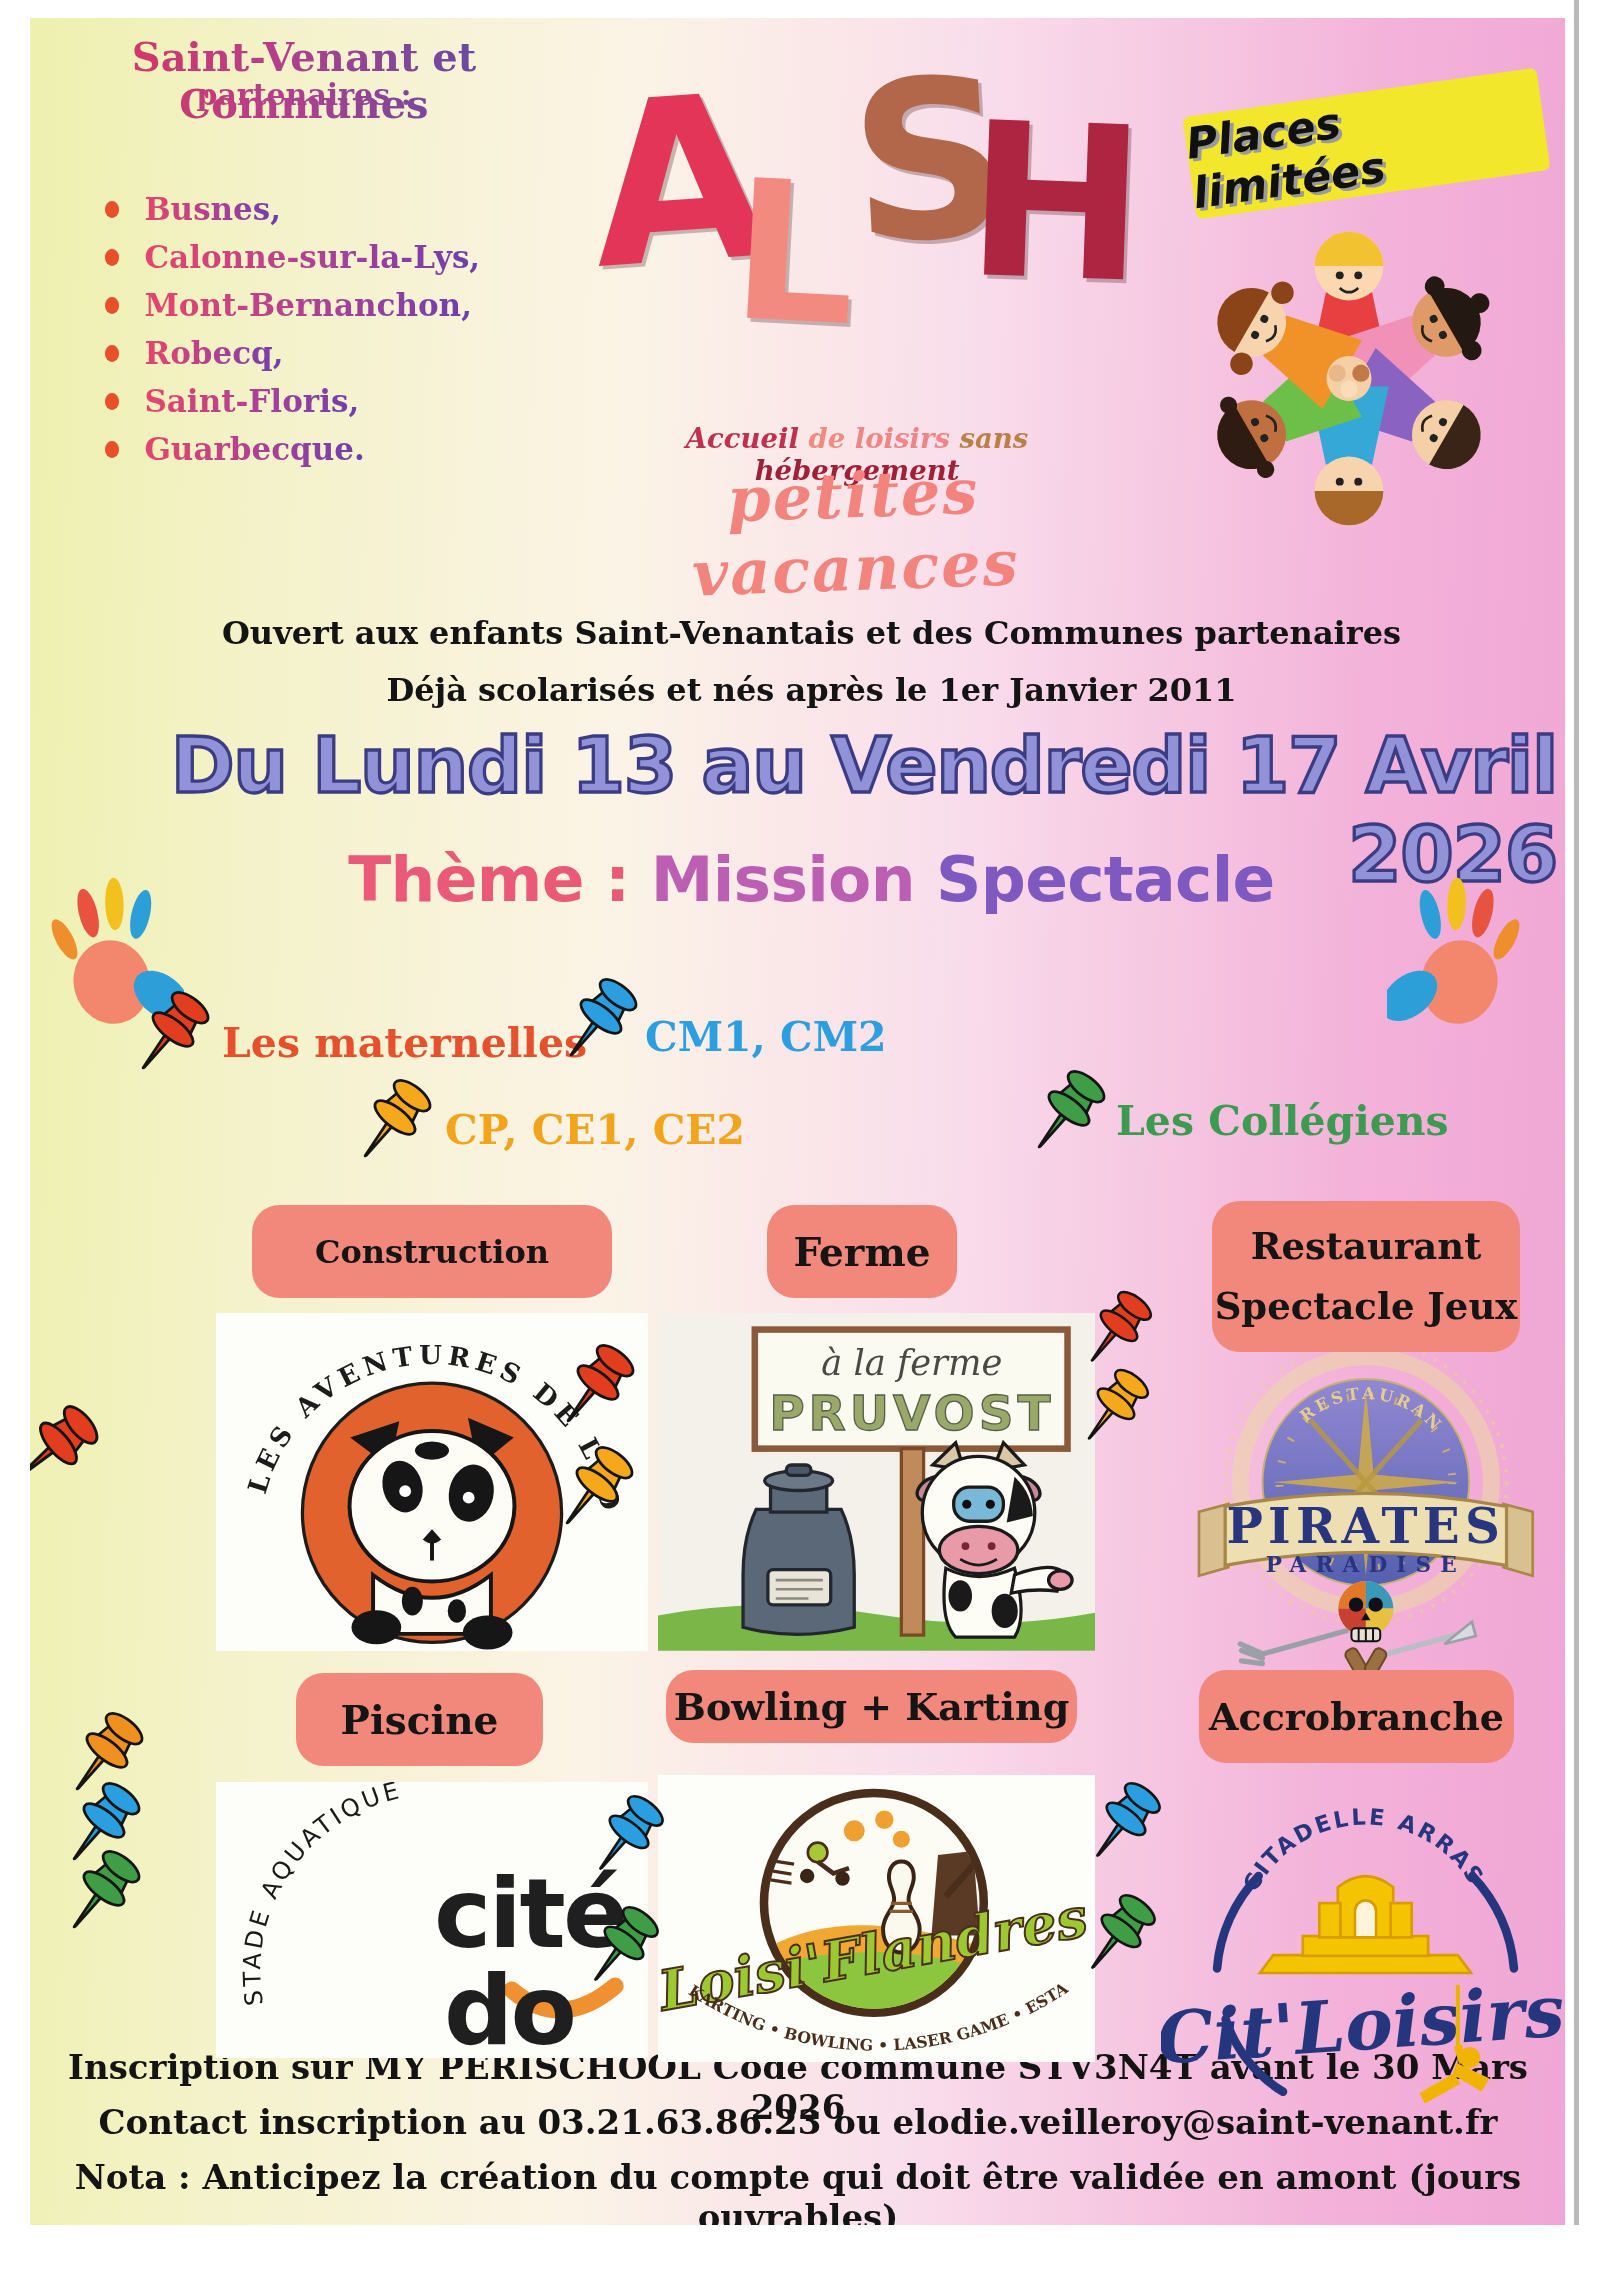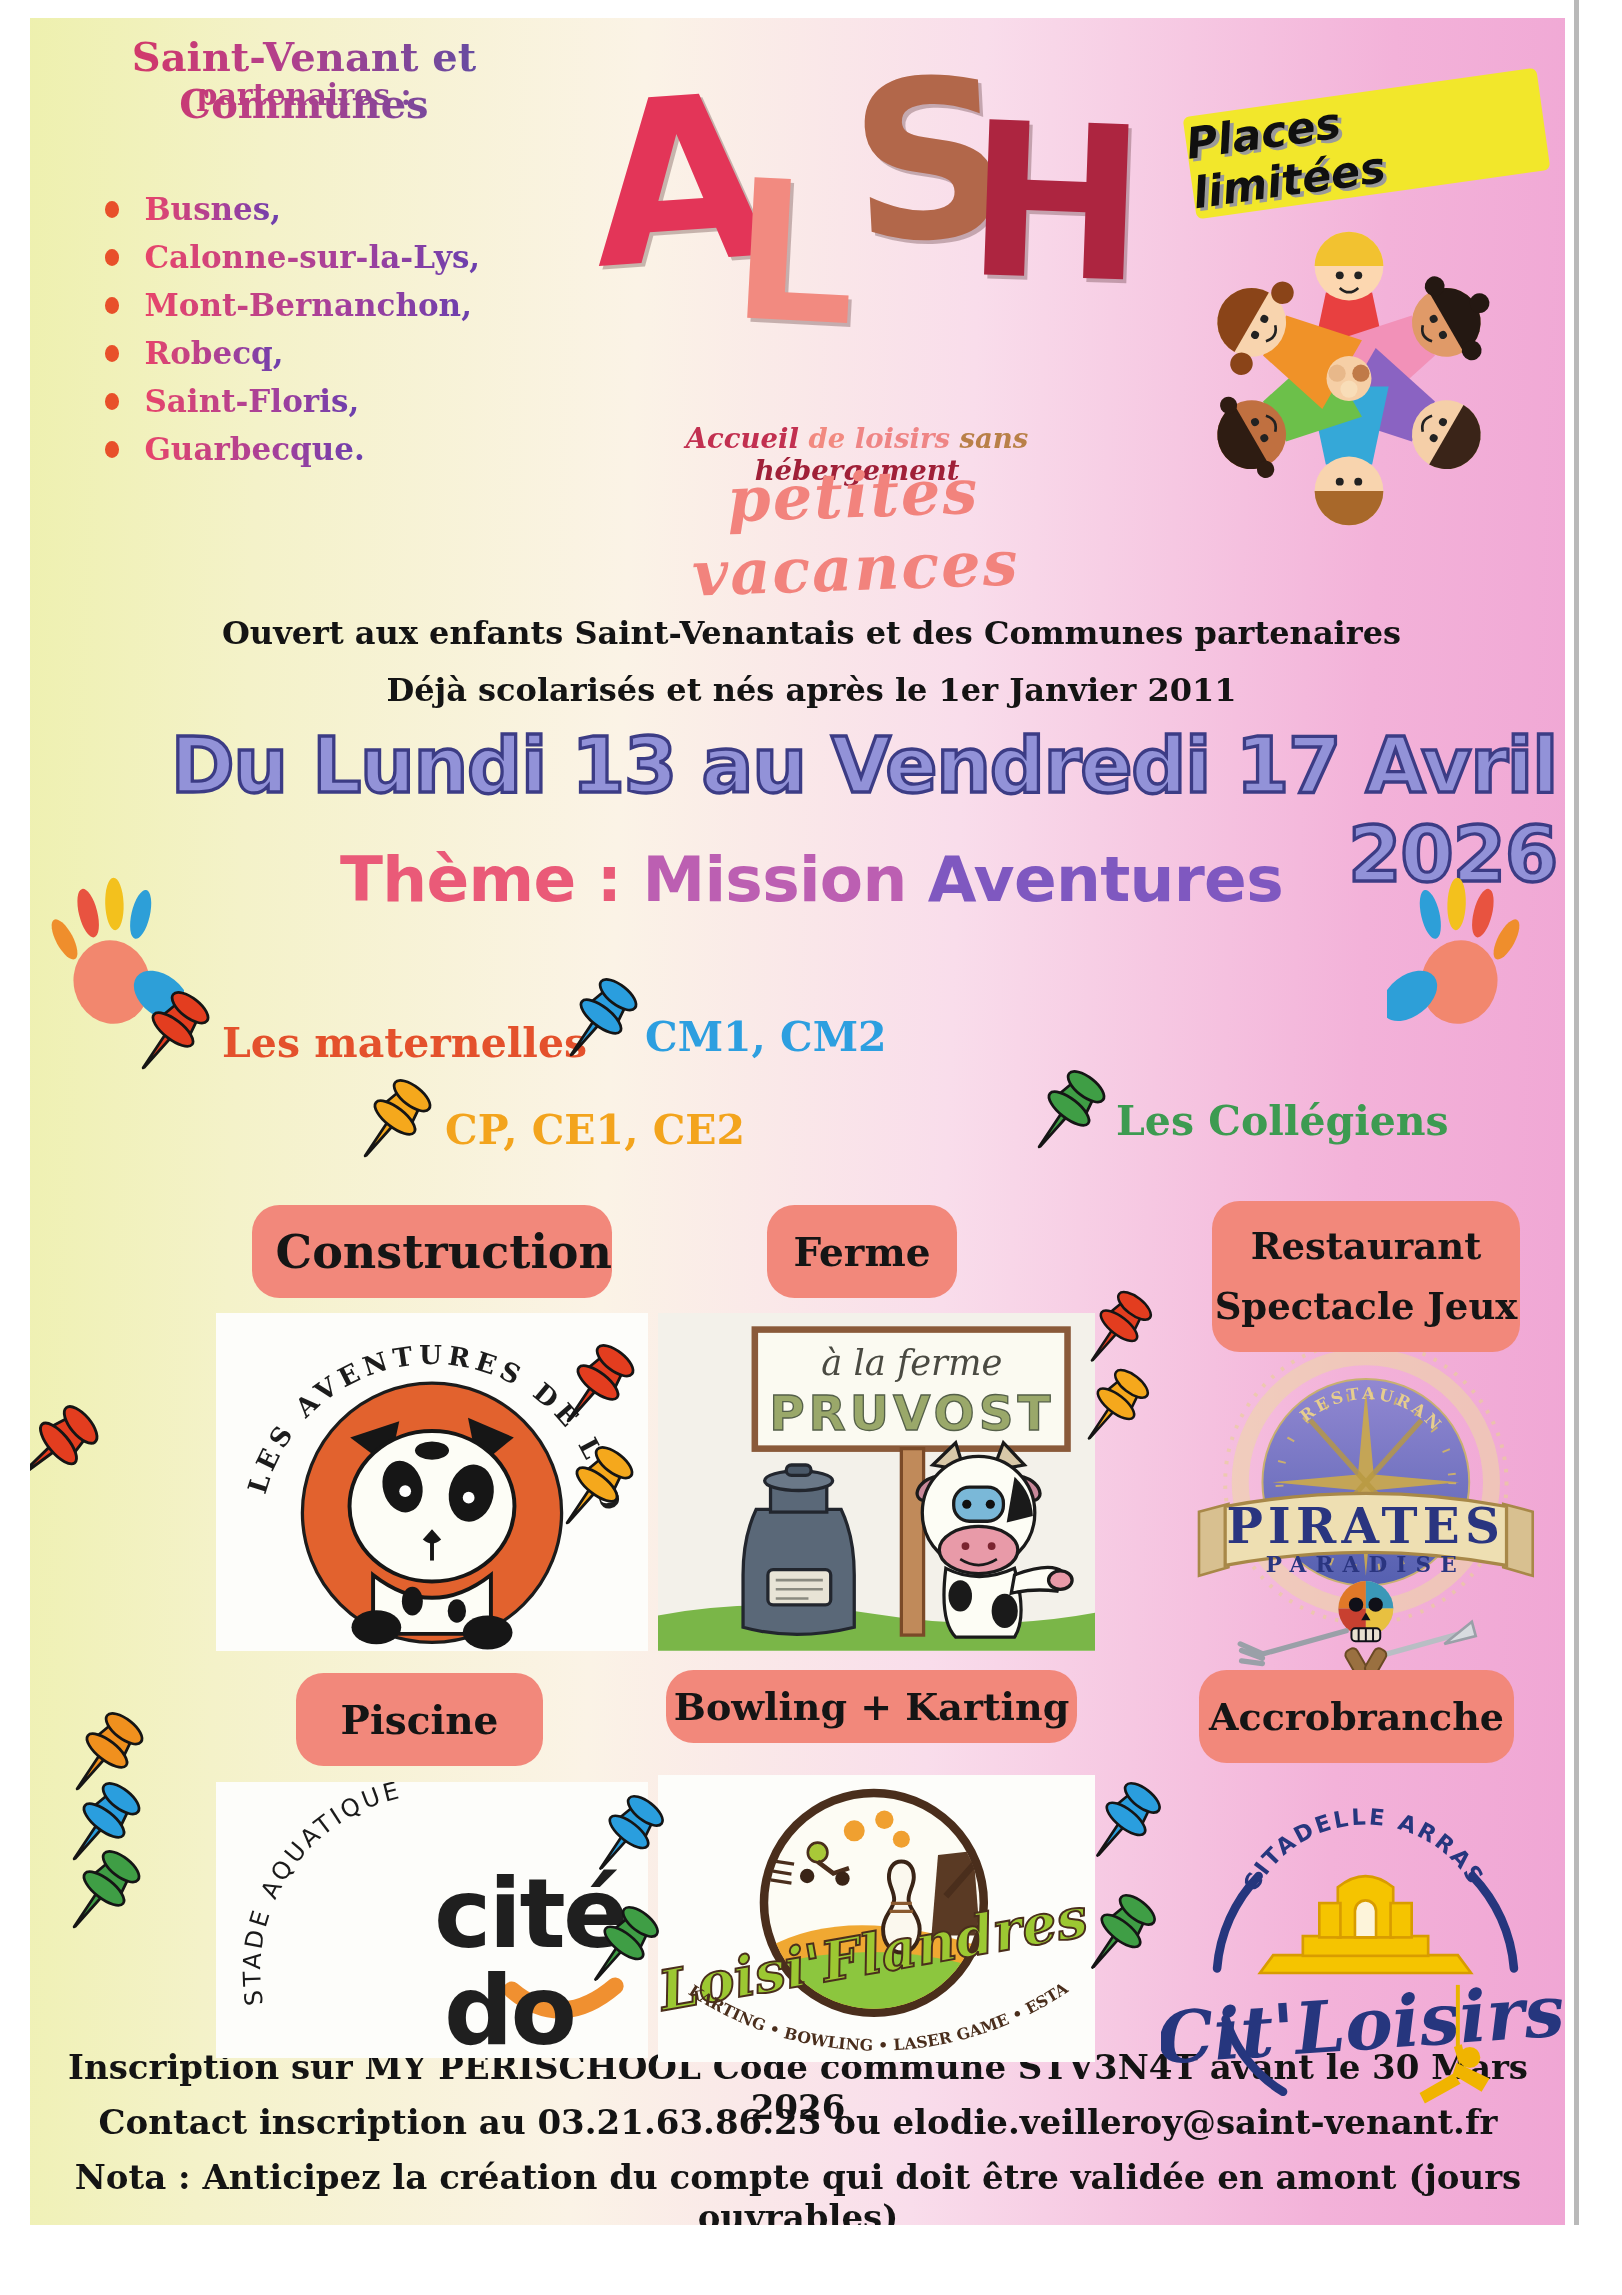--- a/index.html
+++ b/index.html
@@ -47,21 +47,21 @@
   .theme{left:157px;top:843px;width:1309px;text-align:center;font-family:"DejaVu Sans",sans-serif;
     font-weight:bold;font-size:63px;letter-spacing:-0.7px;}
   .t0{color:#ea5a78}.t1{color:#bc5fb2}.t2{color:#7f58c0}
   .glabel{position:absolute;font-weight:bold;font-size:41px;}
   .g0{left:222px;top:1019px;color:#e4512c;}
   .g1{left:645px;top:1013px;color:#2d9fe0;}
   .g2{left:445px;top:1106px;color:#f3a41d;}
   .g3{left:1116px;top:1097px;color:#3d9b51;}
   .pill{position:absolute;background:#f2887b;border-radius:27.5px;display:flex;flex-direction:column;
     align-items:center;justify-content:center;text-align:center;font-weight:bold;color:#151515;z-index:3;}
-  .p-construction{left:252px;top:1205px;width:360px;height:93px;font-size:46px;align-items:flex-end;}
+  .p-construction{left:252px;top:1205px;width:360px;height:93px;font-size:32px;}
   .p-ferme{left:767px;top:1205px;width:190px;height:93px;font-size:39px;}
   .p-restaurant{left:1212px;top:1201px;width:308px;height:151px;font-size:37px;line-height:1.6;}
   .p-piscine{left:296px;top:1673px;width:247px;height:93px;font-size:39px;}
   .p-bowling{left:666px;top:1670px;width:411px;height:73px;font-size:38px;}
   .p-accro{left:1199px;top:1670px;width:315px;height:93px;font-size:38px;}
   .logobox{position:absolute;background:#fdfdfa;z-index:2;}
   .b-leo{left:216px;top:1313px;width:432px;height:338px;}
   .b-ferme{left:658px;top:1313px;width:437px;height:338px;background:#f3f1ea;}
   .b-citedo{left:216px;top:1782px;width:432px;height:276px;}
   .b-loisi{left:658px;top:1775px;width:437px;height:287px;}
@@ -201,21 +201,21 @@
     <circle cx="288" cy="262" r="13" fill="#c07a48"></circle>
   <circle cx="270" cy="286" r="13" fill="#f8ddb8"></circle>
 </svg>
 
 <div class="abs intro i1">Ouvert aux enfants Saint-Venantais et des Communes partenaires</div>
 <div class="abs intro i2">Déjà scolarisés et nés après le 1er Janvier 2011</div>
 <div class="abs date-line">Du Lundi 13 au Vendredi 17 Avril 2026</div>
 <div class="abs theme">
   <span class="t0">Thème :</span>
   <span class="t1">Mission</span>
-  <span class="t2">Aventures</span>
+  <span class="t2">Spectacle</span>
 </div>
 
 <svg class="hand" style="left:33px;top:864px" width="151" height="177" viewBox="0 0 230 260">
     <use href="#hand-shape"></use>
   </svg>
 <svg class="hand" style="left:1387px;top:864px;transform:scaleX(-1)" width="151" height="177" viewBox="0 0 230 260">
     <use href="#hand-shape"></use>
   </svg>
 
 <svg class="pin" style="left:131px;top:988px;color:#e33d1f" width="84" height="97" viewBox="0 0 120 140">

